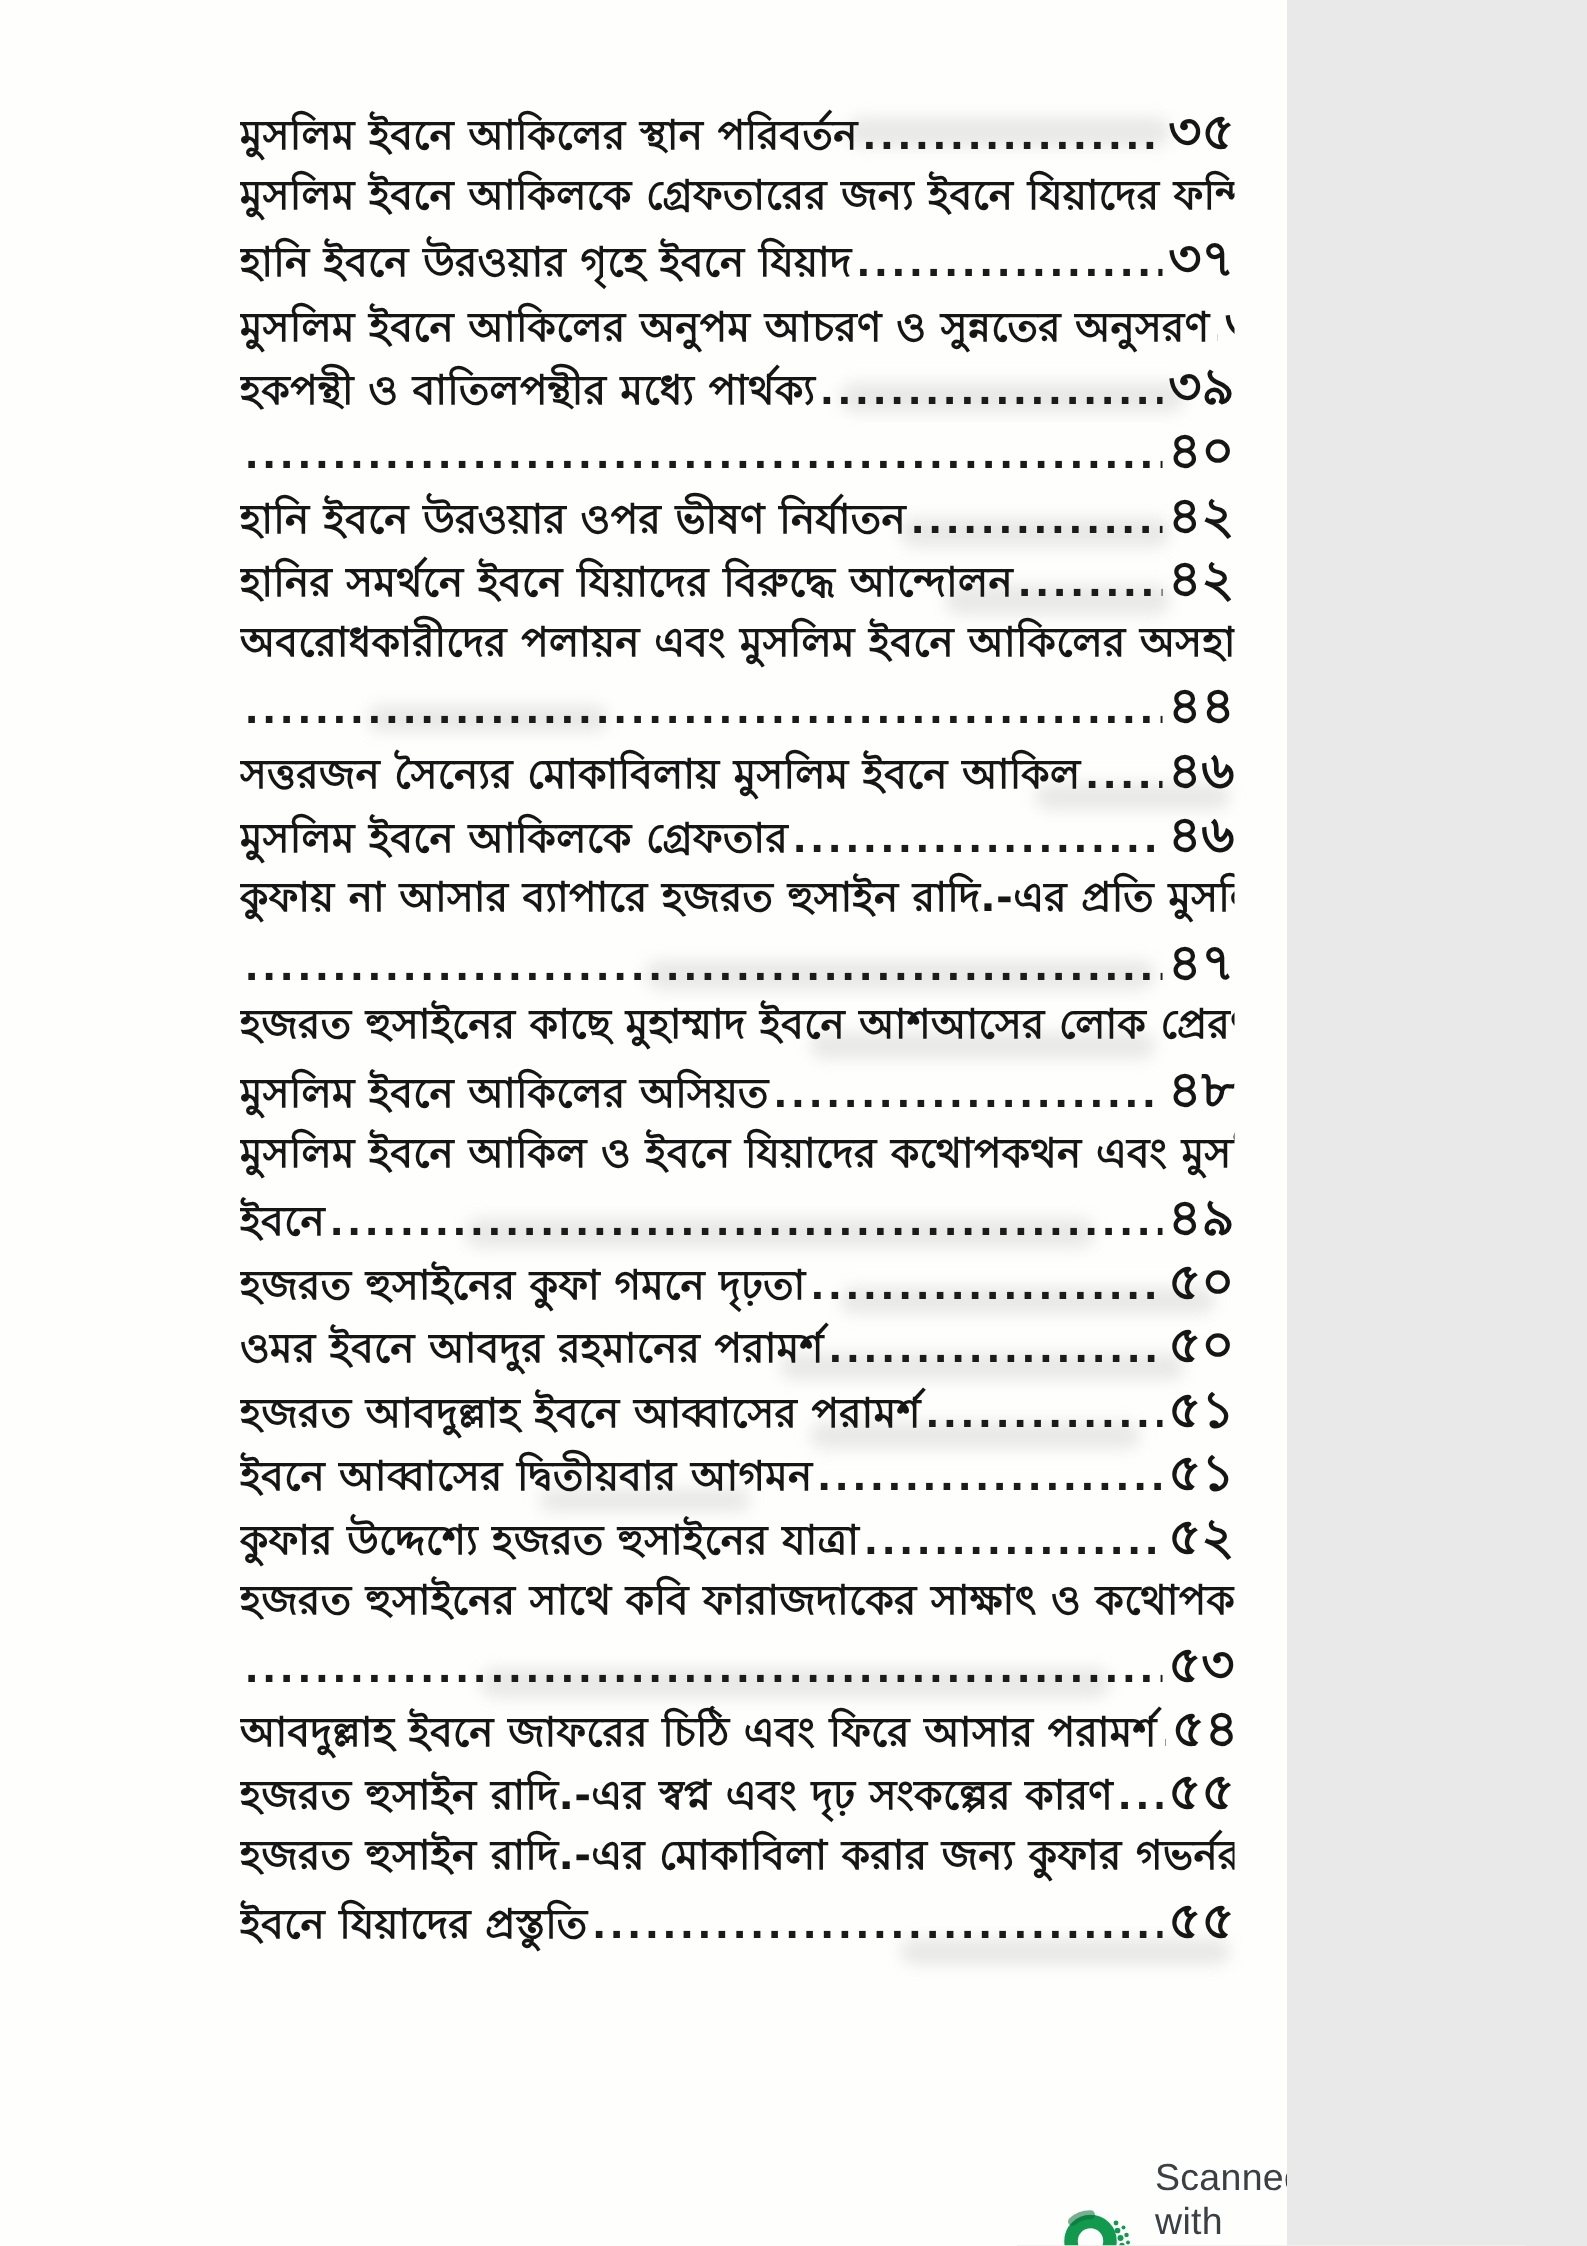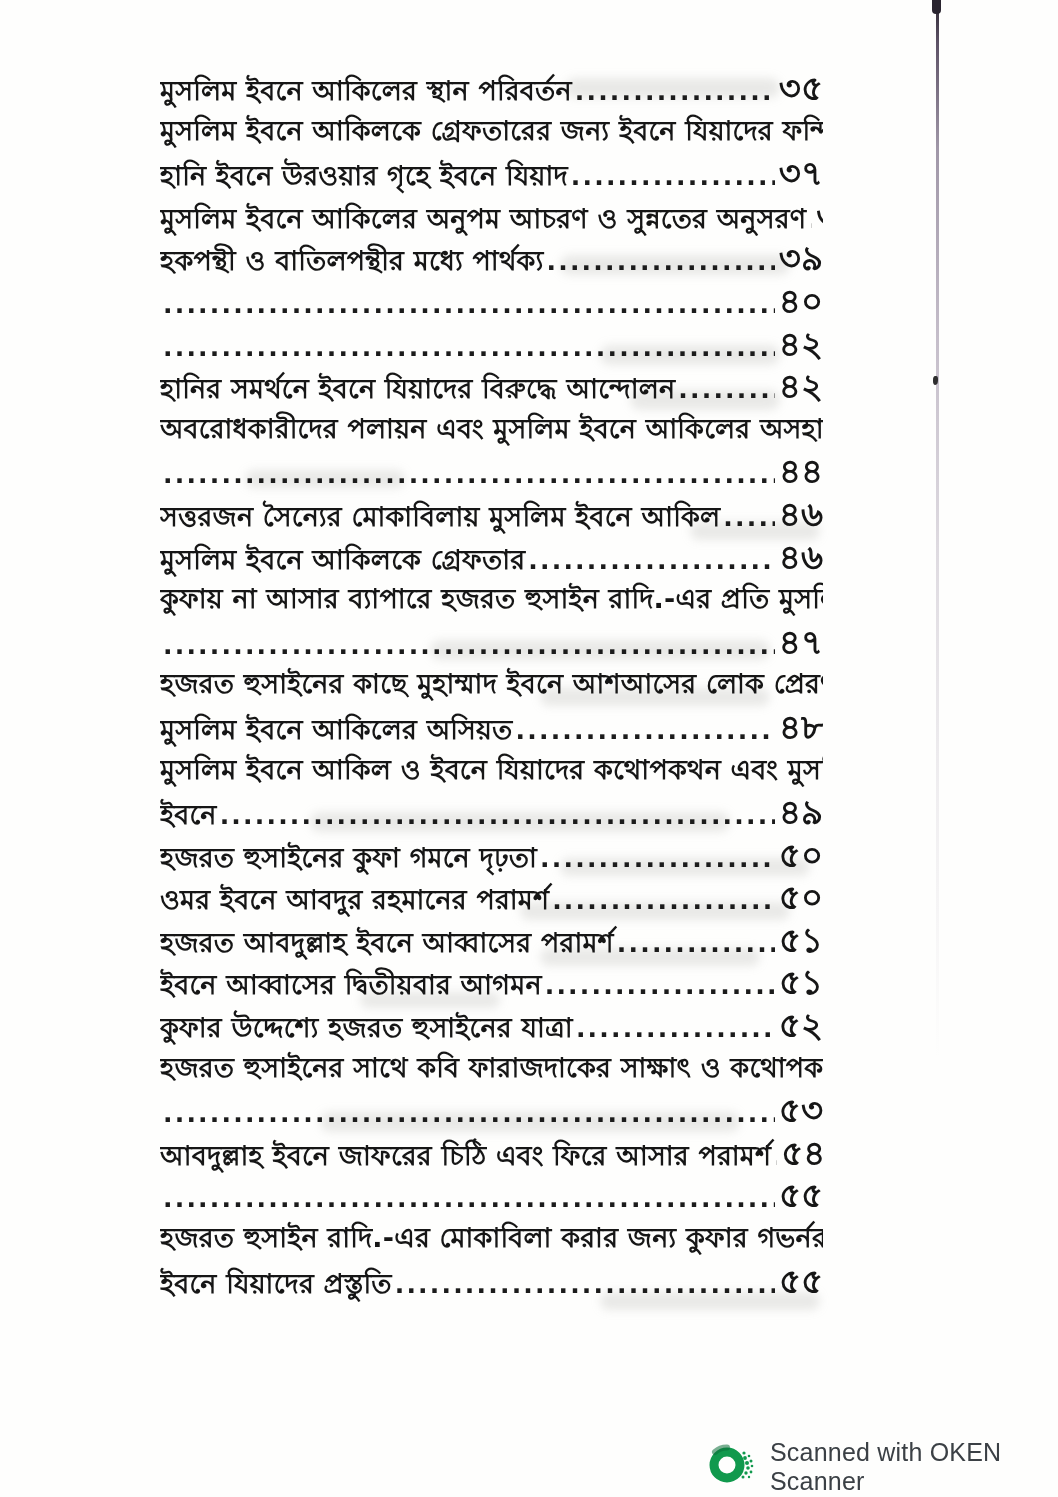--- a/index.html
+++ b/index.html
@@ -2,21 +2,21 @@
 <html><head>
 <meta charset="utf-8">
 <style>
   html, body {
     margin: 0;
     padding: 0;
     background: #e9e9e9;
   }
   .page {
     position: relative;
-    width: 1058px;
+    width: 858px;
     height: 1497px;
     background: #fefefd;
     overflow: hidden;
     font-family: "DejaVu Sans", "Liberation Sans", sans-serif;
   }
   
   .toc {
     position: absolute;
     left: 160px;
     top: 67px;
@@ -163,20 +163,21 @@
       <div class="toc-line">
         <span class="toc-title">হকপন্থী ও বাতিলপন্থীর মধ্যে পার্থক্য</span>
         <span class="toc-dots">........................................................................................................................................................................................................</span>
         <span class="toc-page">৩৯</span>
       </div>
       <div class="toc-line">
         <span class="toc-dots">........................................................................................................................................................................................................</span>
         <span class="toc-page">৪০</span>
       </div>
       <div class="toc-line">
+        <span class="toc-title">হানি ইবনে উরওয়ার ওপর ভীষণ নির্যাতন</span>
         <span class="toc-dots">........................................................................................................................................................................................................</span>
         <span class="toc-page">৪২</span>
       </div>
       <div class="toc-line">
         <span class="toc-title">হানির সমর্থনে ইবনে যিয়াদের বিরুদ্ধে আন্দোলন</span>
         <span class="toc-dots">........................................................................................................................................................................................................</span>
         <span class="toc-page">৪২</span>
       </div>
       <div class="toc-line">
         <span class="toc-title">অবরোধকারীদের পলায়ন এবং মুসলিম ইবনে  আকিলের অসহায়ত্ব</span>
@@ -249,20 +250,21 @@
       <div class="toc-line">
         <span class="toc-dots">........................................................................................................................................................................................................</span>
         <span class="toc-page">৫৩</span>
       </div>
       <div class="toc-line">
         <span class="toc-title">আবদুল্লাহ ইবনে জাফরের চিঠি এবং ফিরে আসার পরামর্শ</span>
         <span class="toc-dots">........................................................................................................................................................................................................</span>
         <span class="toc-page">৫৪</span>
       </div>
       <div class="toc-line">
+        <span class="toc-title">হজরত হুসাইন রাদি.-এর স্বপ্ন এবং দৃঢ় সংকল্পের কারণ</span>
         <span class="toc-dots">........................................................................................................................................................................................................</span>
         <span class="toc-page">৫৫</span>
       </div>
       <div class="toc-line">
         <span class="toc-title">হজরত হুসাইন রাদি.-এর মোকাবিলা করার জন্য কুফার গভর্নর</span>
       </div>
       <div class="toc-line">
         <span class="toc-title">ইবনে যিয়াদের প্রস্তুতি</span>
         <span class="toc-dots">........................................................................................................................................................................................................</span>
         <span class="toc-page">৫৫</span>

